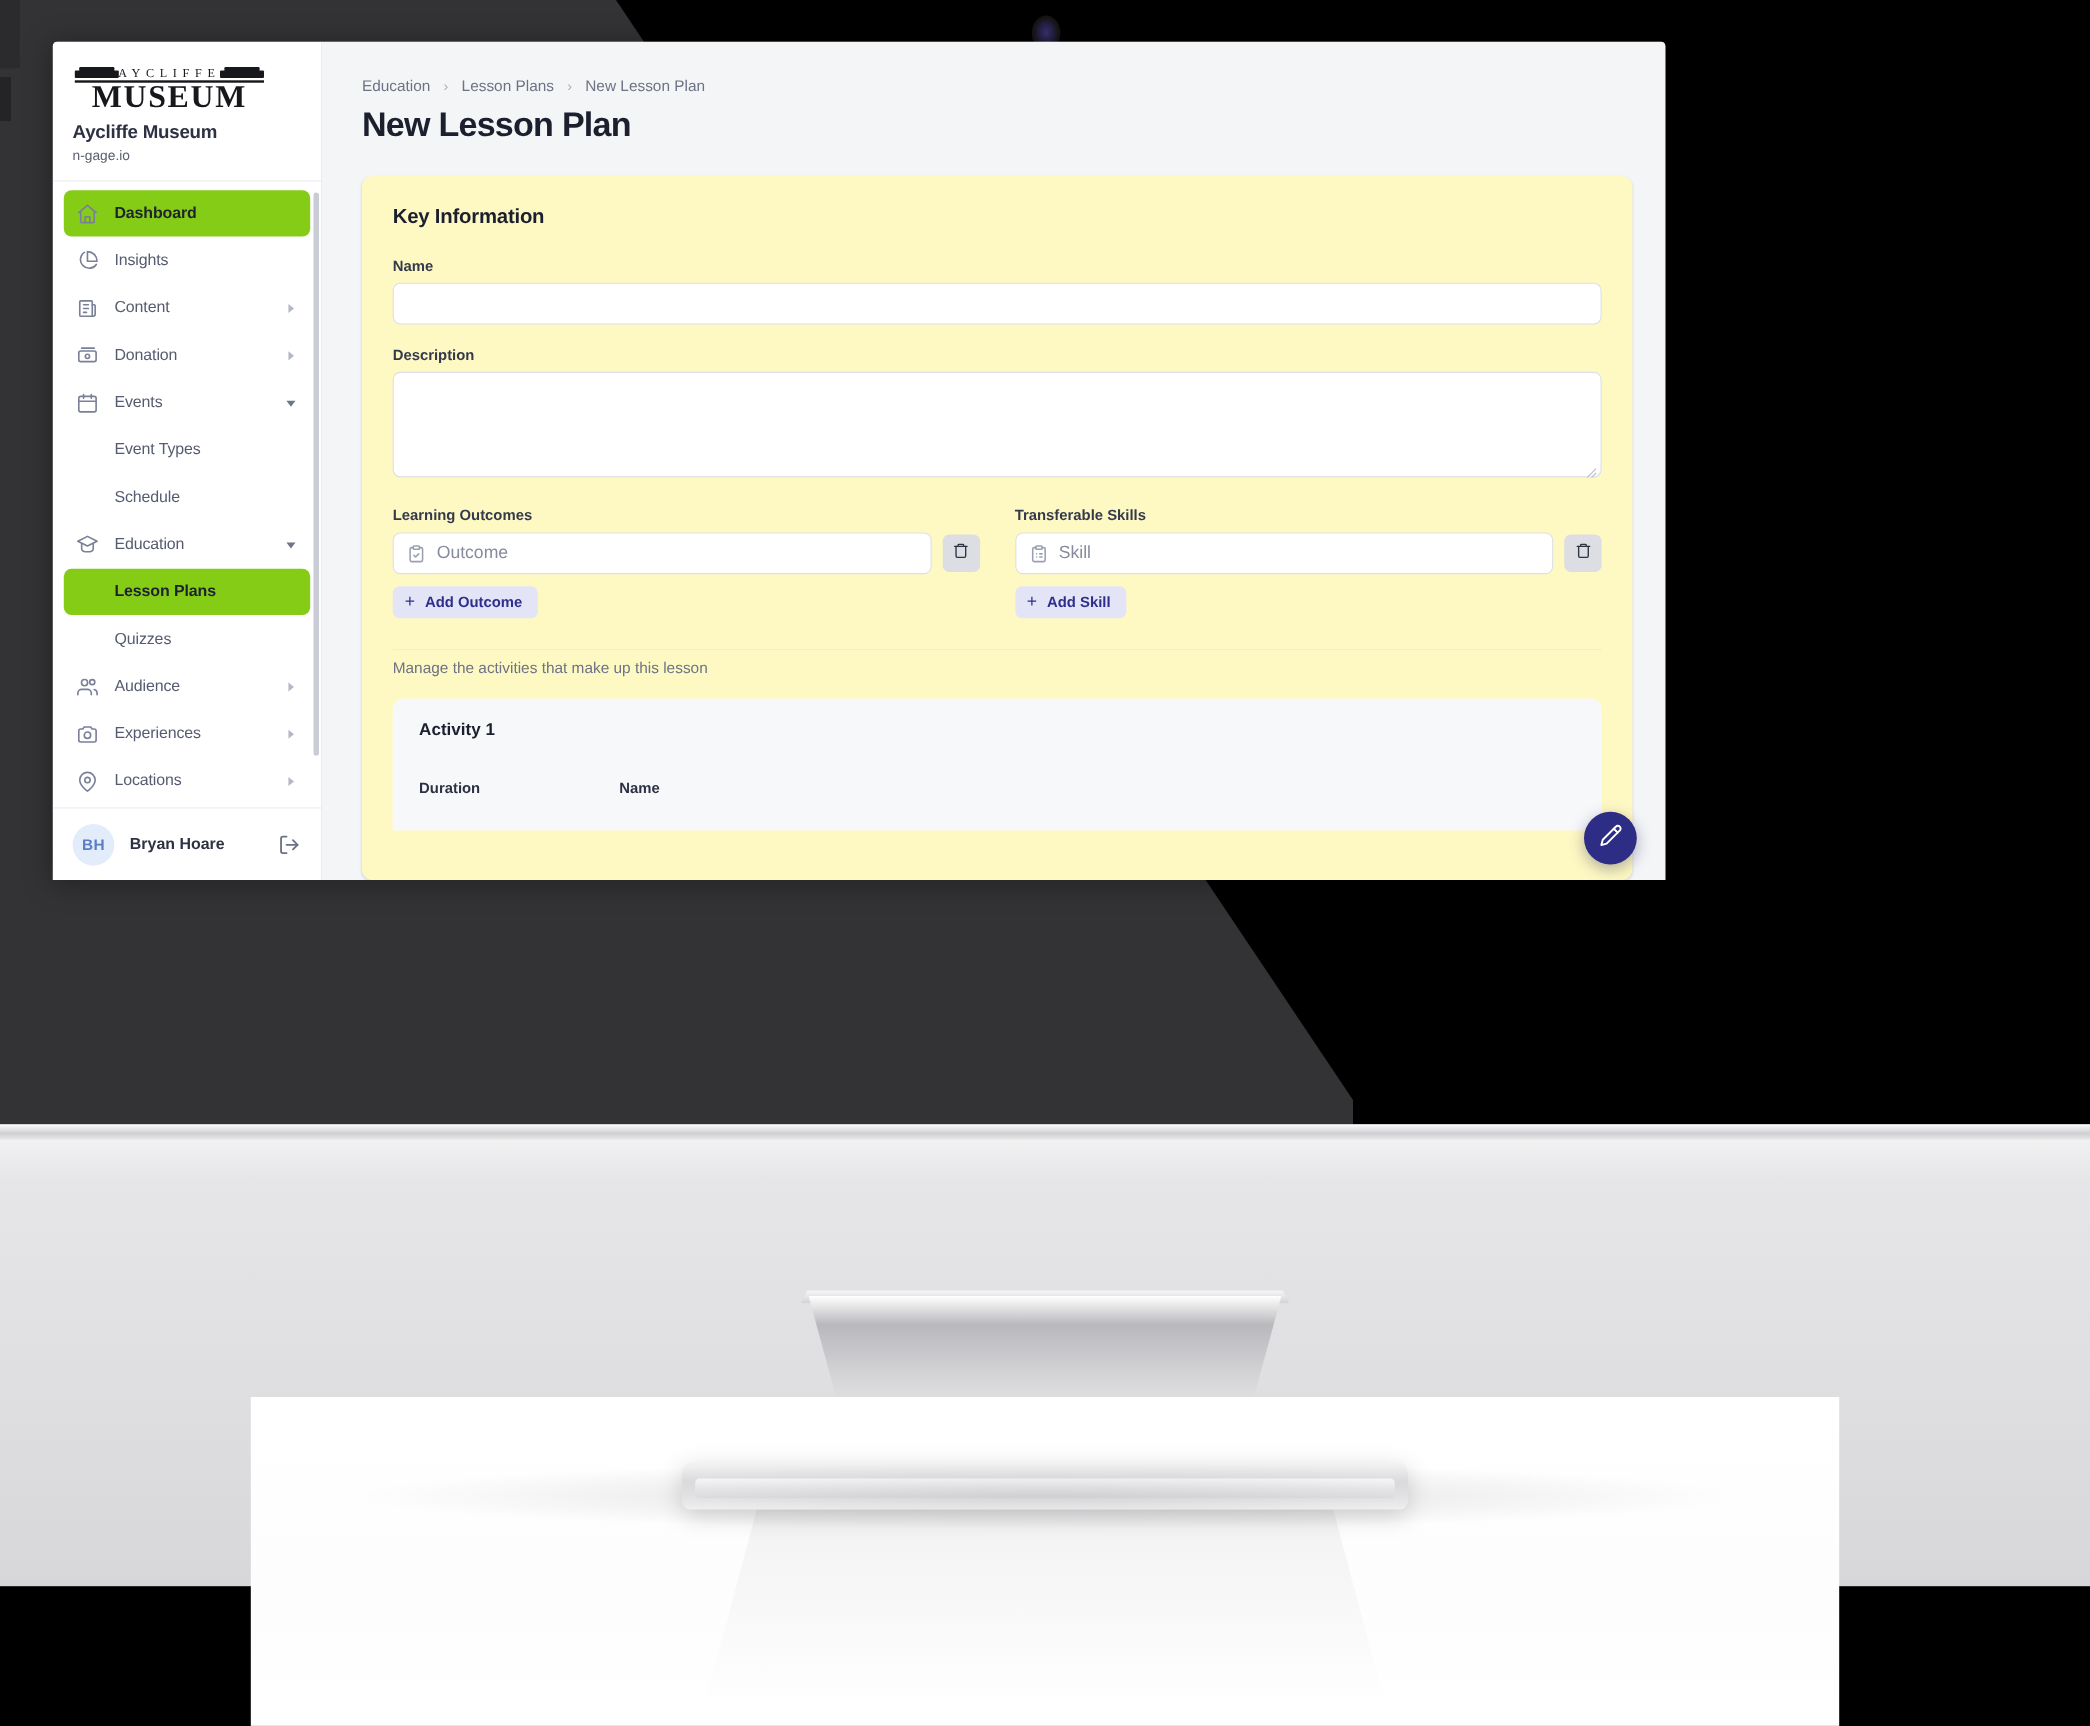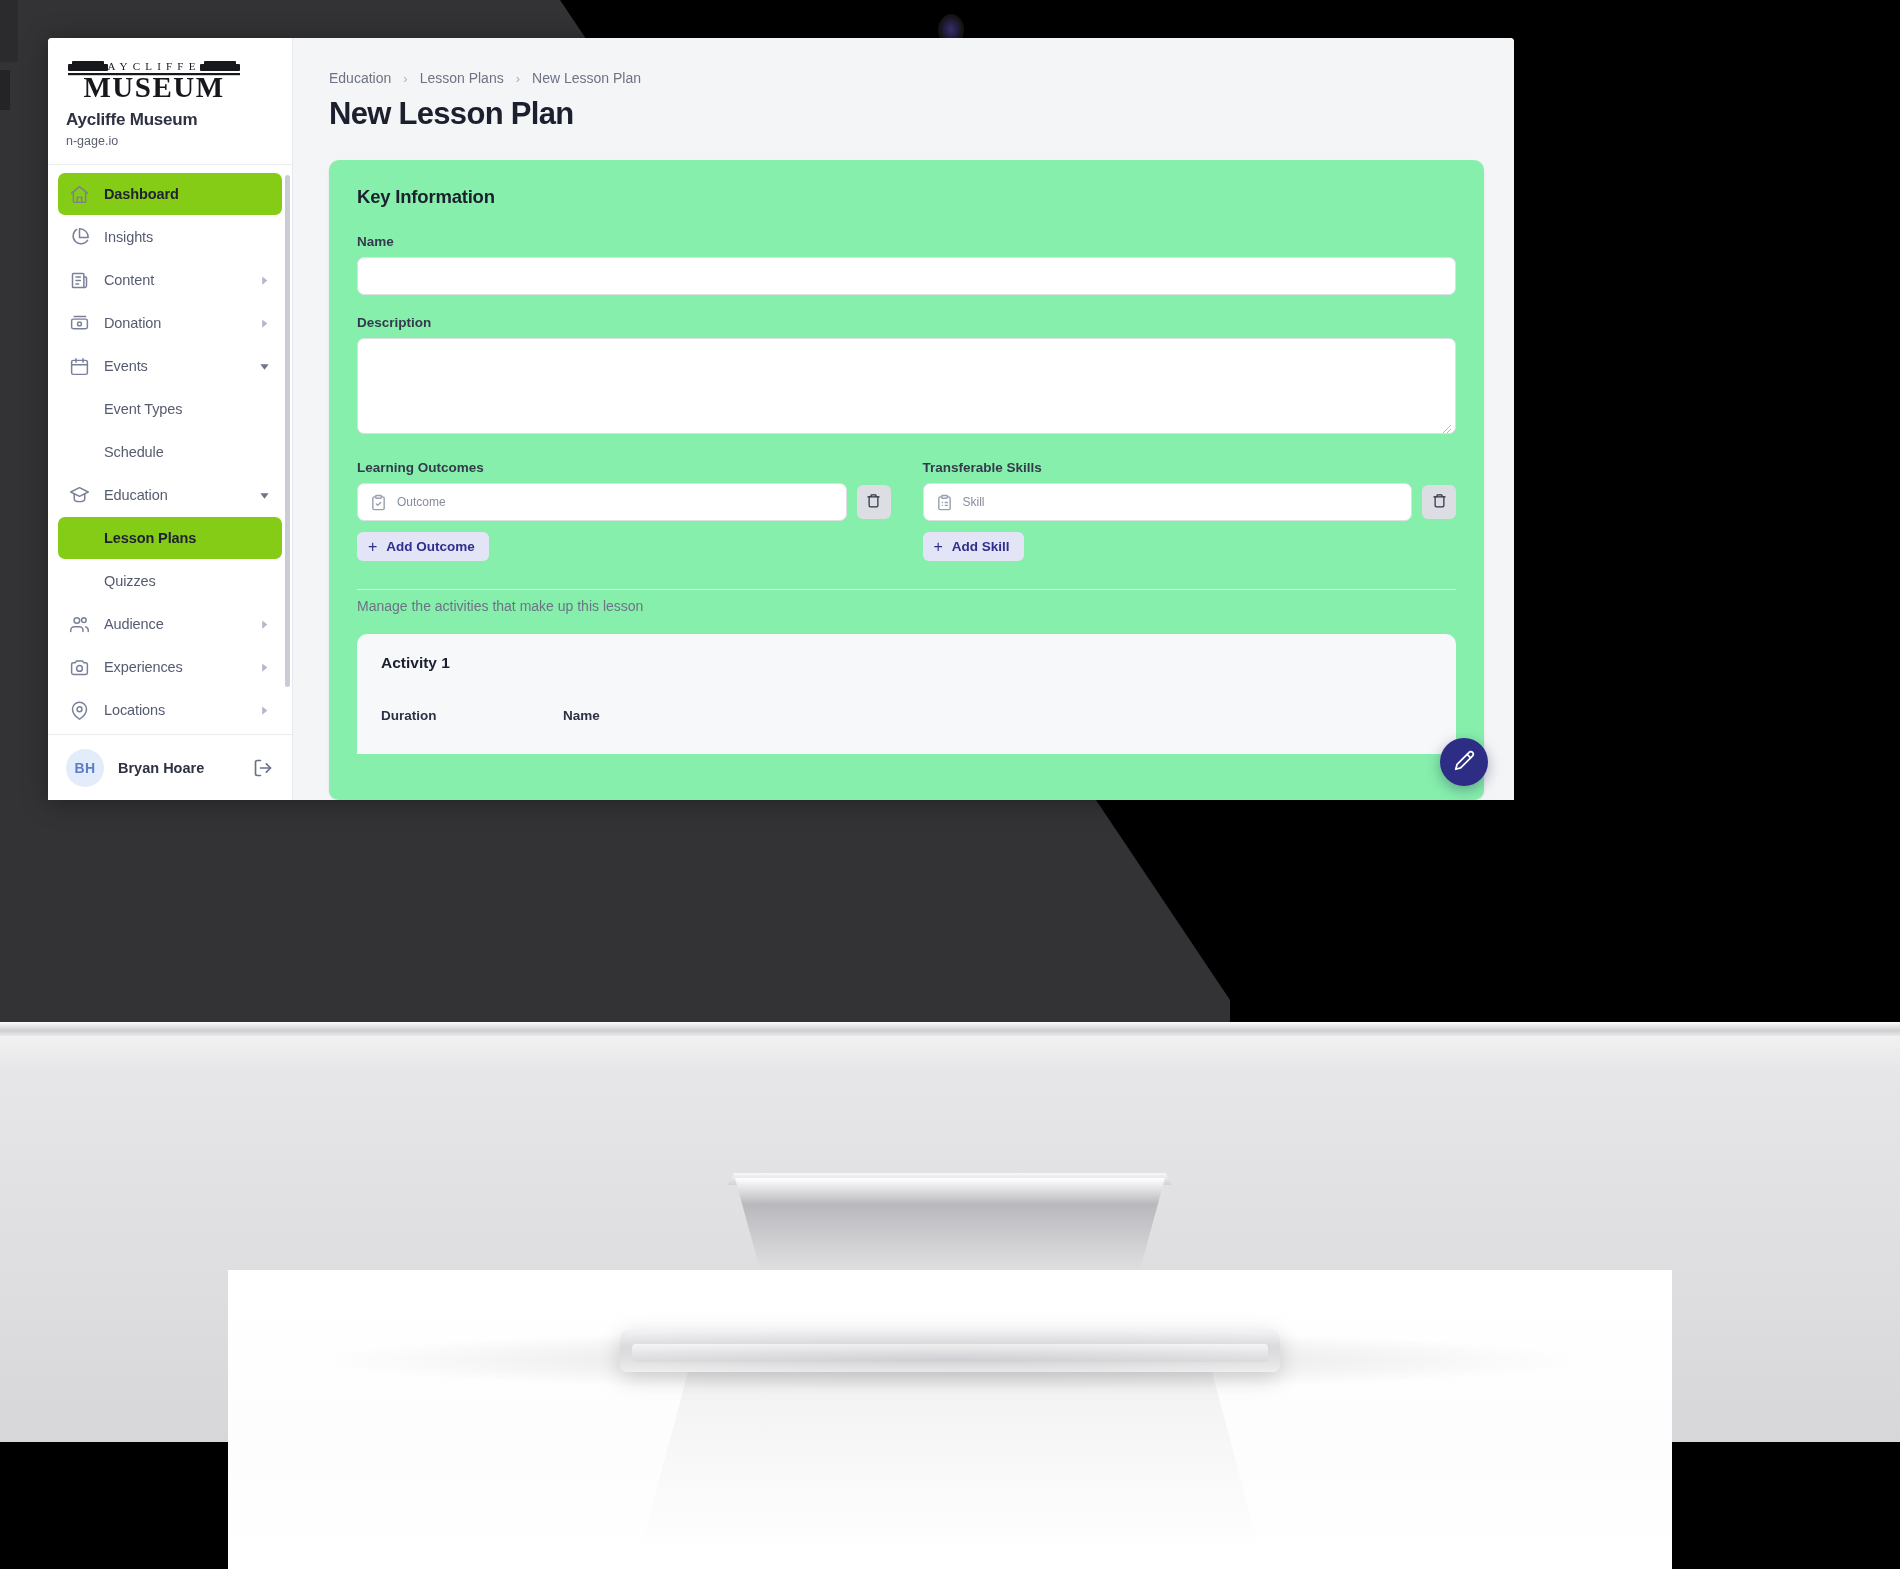--- a/index.html
+++ b/index.html
@@ -188,21 +188,21 @@
   .crumb { font-size: 14px; color:#6d7385; }
   .crumb.last { color:#6d7385; }
   .crumb-sep { color:#aab0bf; font-size: 13px; line-height: 1; }
   .page-title {
     margin-top: 8px;
     font-size: 31px; font-weight: 800; color:#1b1f2e; letter-spacing:-.7px;
   }
 
   .card {
     margin-top: 28px;
-    background:#86efac; border-radius: 10px;
+    background:#fef9c3; border-radius: 10px;
     padding: 26px 28px 15px 28px;
     box-shadow: 0 1px 3px rgba(16,24,40,.06), 0 1px 2px rgba(16,24,40,.04);
     height: 640px;
     overflow: hidden;
   }
   .sec-title { font-size: 18.5px; font-weight: 700; color:#1b1f2e; letter-spacing:-.2px; }
   .sec-sub { font-size: 14px; color:#6d7385; margin-top: 7px; }
 
   .row2 { display:flex; gap: 16px; margin-top: 26px; }
   .fld { display:flex; flex-direction:column; }
@@ -228,21 +228,21 @@
 
   .lists { display:flex; gap: 32px; margin-top: 22px; }
   .list-col { flex: 1 1 0; min-width: 0; }
   .list-row { display:flex; align-items:center; gap: 10px; margin-top: 8px; }
   .icon-input {
     flex:1 1 auto; height: 38px; border:1px solid #dcdfe6; border-radius: 7px;
     background:#fff; display:flex; align-items:center; padding: 0 12px; gap: 10px;
     min-width: 0;
   }
   .icon-input .ii { color:#9aa0b1; display:flex; width:17px;height:17px; flex:0 0 17px;}
-  .icon-input .ph { font-size: 12px; color:#868c9d; }
+  .icon-input .ph { font-size: 16px; color:#868c9d; }
   .del-btn {
     width: 34px; height: 34px; border-radius: 6px; background:#dcdee3;
     display:flex; align-items:center; justify-content:center; color:#2e3342;
     cursor:pointer; flex: 0 0 34px;
   }
   .add-btn {
     margin-top: 11px;
     display:inline-flex; align-items:center; gap: 9px;
     height: 29px; padding: 0 14px 0 11px;
     background:#e3e5f7; color:#2f2e8c; border:none; border-radius: 6px;

